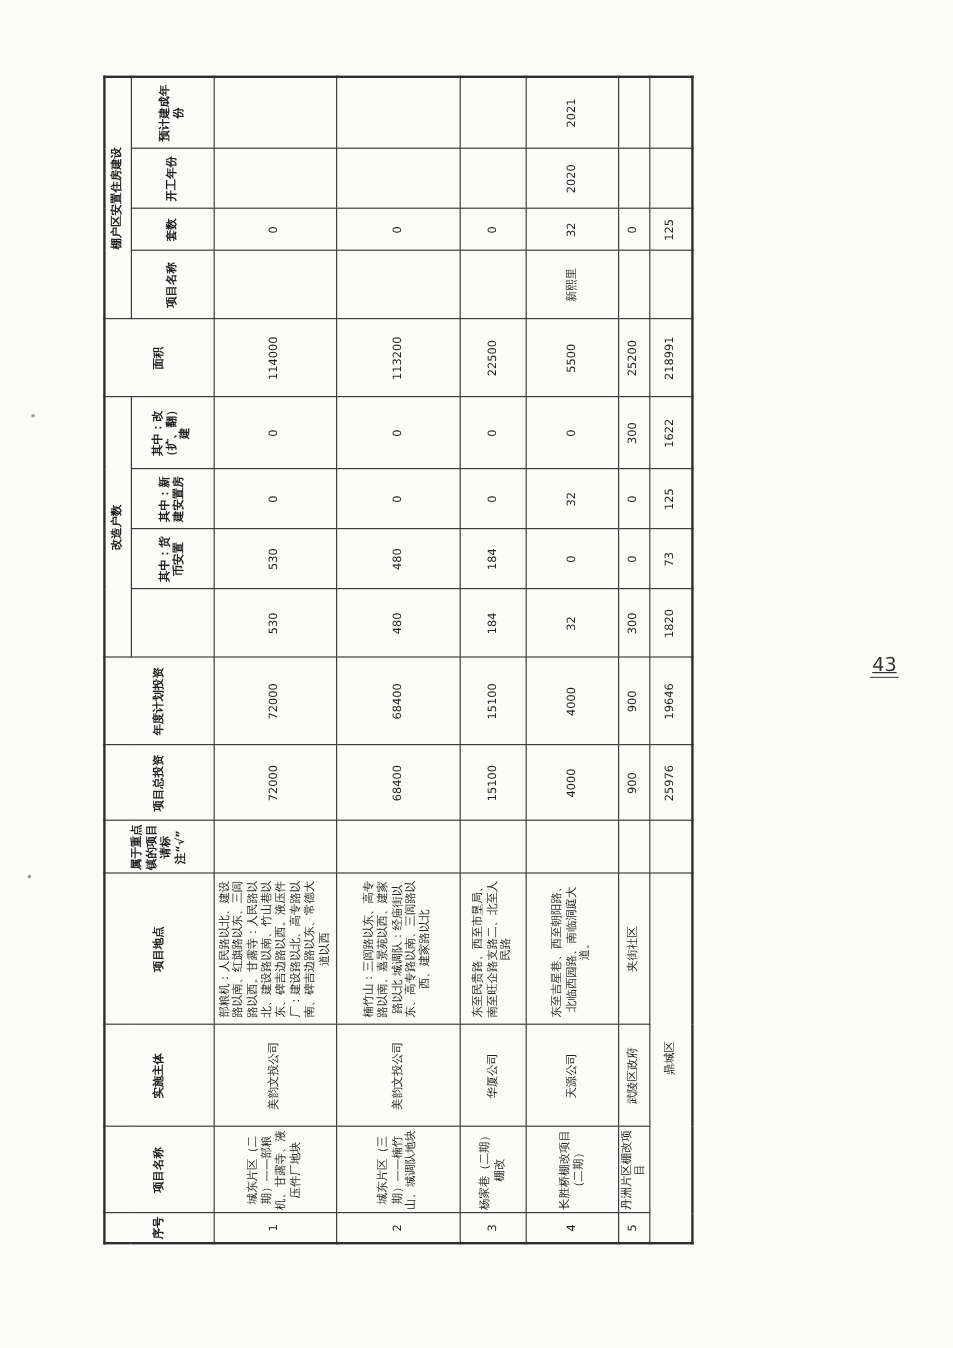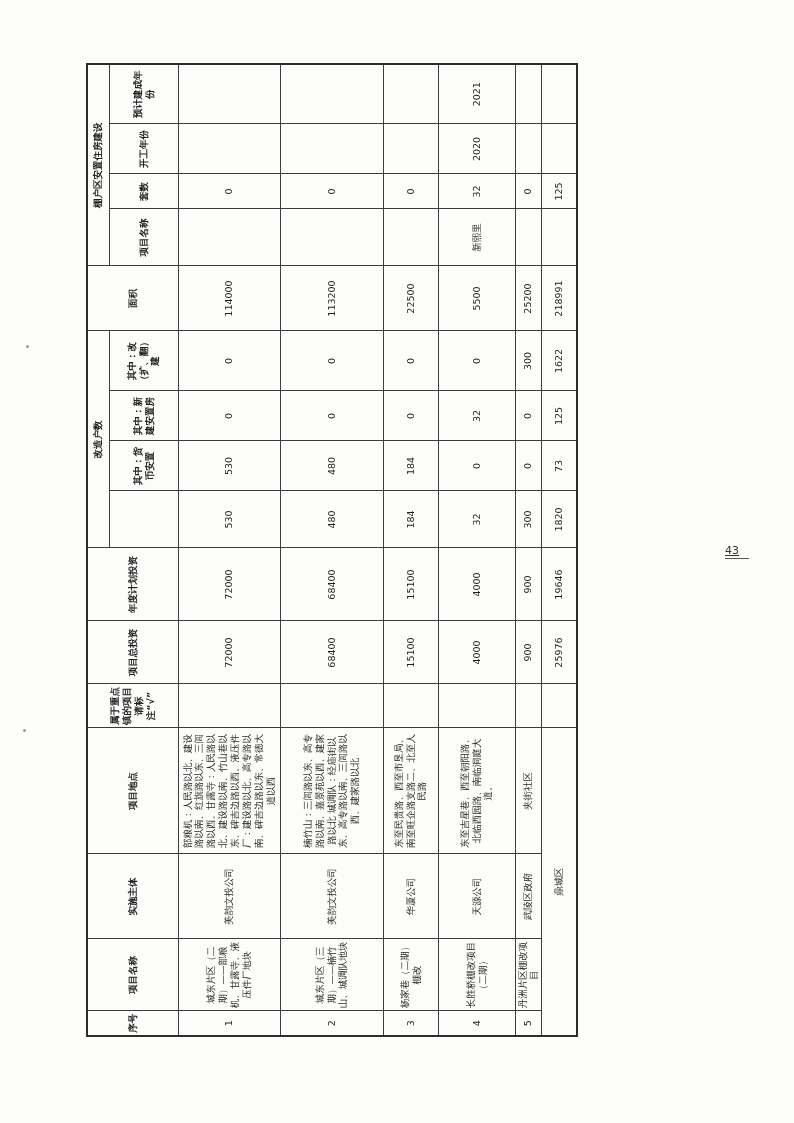--- a/index.html
+++ b/index.html
@@ -27,21 +27,21 @@
     font-weight:normal;
     overflow:hidden;
     word-break:break-all;
   }
   table.main th{font-weight:600;}
   td.loc{text-align:justify;text-align-last:center;padding:2px 4px;}
   td.num{text-align:center;}
   
   .page-number{
     position:absolute;left:725px;top:544px;width:24px;
-    text-align:left;font-size:11px;color:#333;
+    text-align:center;font-size:16px;color:#333;
     border-bottom:1px solid #555;padding-bottom:1px;text-decoration:underline;
   }
   .speck{position:absolute;width:3px;height:3px;background:#9a9a92;border-radius:50%;}
   .speck.s1{left:26px;top:345px;}
   .speck.s2{left:23px;top:729px;}
 </style>
 </head>
 <body>
 
 <div class="page">

